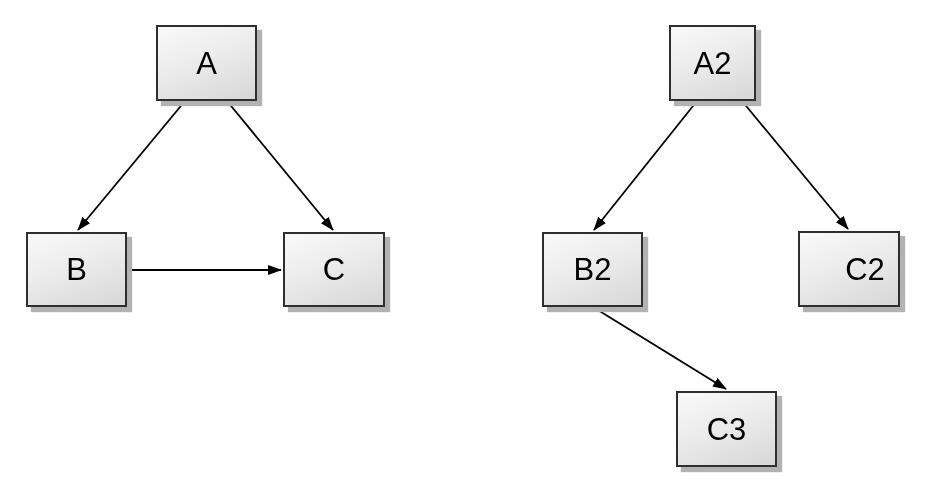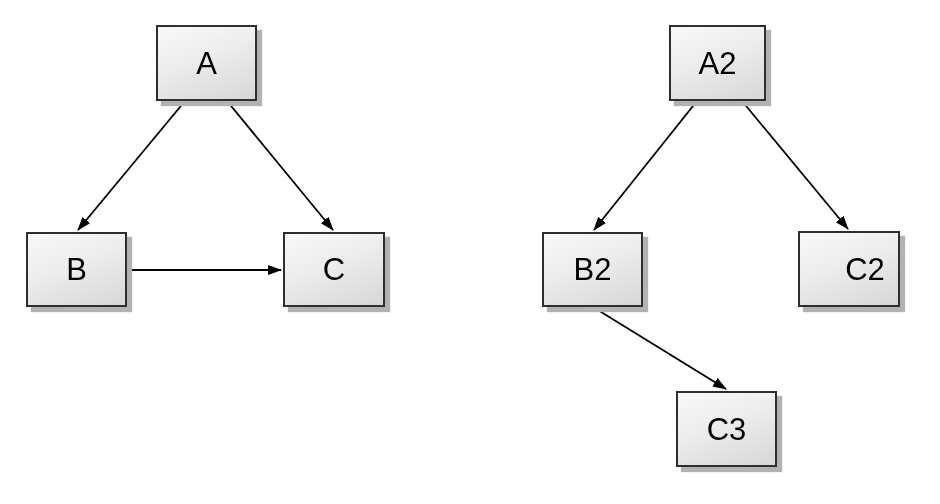--- a/index.html
+++ b/index.html
@@ -66,21 +66,21 @@
   <div id="nodes-layer">
       <div class="node" style="left: 156px; top: 25px; width: 101px; height: 76px;">
         <span class="node-label">A</span>
       </div>
       <div class="node" style="left: 26px; top: 232px; width: 101px; height: 75px;">
         <span class="node-label">B</span>
       </div>
       <div class="node" style="left: 283px; top: 232px; width: 102px; height: 75px;">
         <span class="node-label">C</span>
       </div>
-      <div class="node" style="left: 669px; top: 25px; width: 97px; height: 76px;">
+      <div class="node" style="left: 669px; top: 25px; width: 87px; height: 76px;">
         <span class="node-label">A2</span>
       </div>
       <div class="node" style="left: 542px; top: 232px; width: 101px; height: 75px; text-align: center;">
         <span class="node-label">B2</span>
       </div>
       <div class="node" style="left: 798px; top: 231px; width: 102px; height: 76px; padding-left: 32px;">
         <span class="node-label">C2</span>
       </div>
       <div class="node" style="left: 676px; top: 391px; width: 101px; height: 76px;">
         <span class="node-label">C3</span>

